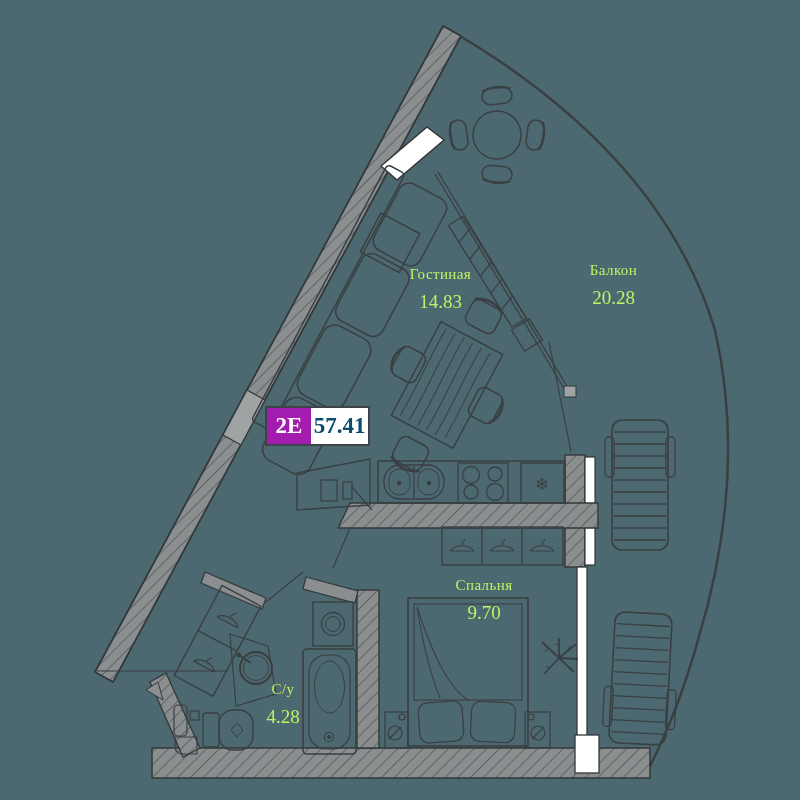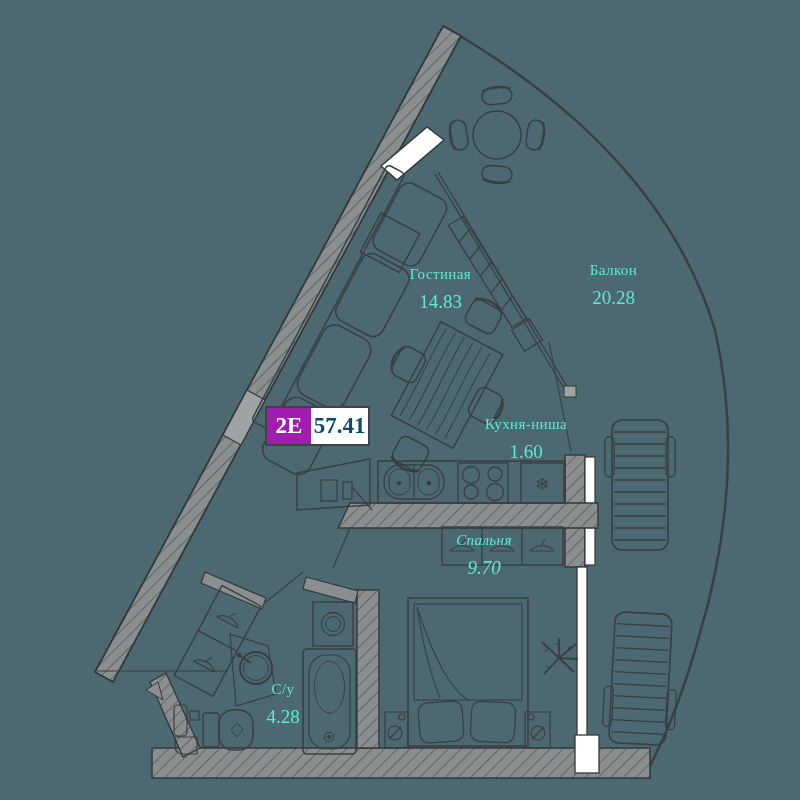--- a/index.html
+++ b/index.html
@@ -1,19 +1,19 @@
 <!DOCTYPE html>
 <html><head>
 <meta charset="utf-8">
 <style>
   html,body{margin:0;padding:0;width:800px;height:800px;overflow:hidden;}
   #plan-canvas{position:relative;width:800px;height:800px;background:#4C6971;
     font-family:"Liberation Serif","DejaVu Serif",serif;}
   svg{position:absolute;left:0;top:0;}
-  .room-label{position:absolute;text-align:center;color:#5eead4;pointer-events:none;}
+  .room-label{position:absolute;text-align:center;color:#bef264;pointer-events:none;}
   .room-name{display:block;font-size:15px;letter-spacing:.4px;}
   .room-area{display:block;font-size:19px;margin-top:8px;}
   #area-badge{position:absolute;left:265px;top:406px;display:flex;border:2px solid #3E4347;}
   .badge-type{width:44px;height:36px;background:#a21caf;color:#FFFFFF;display:flex;
     align-items:center;justify-content:center;font-size:23px;font-weight:bold;}
   .badge-value{width:57px;height:36px;background:#FFFFFF;color:#0c4a6e;display:flex;
     align-items:center;justify-content:center;font-size:23px;font-weight:bold;}
 </style>
 </head>
 <body>
@@ -227,25 +227,21 @@
 </svg>
 
 <div class="room-label" style="left:383px;top:266px;width:115px;">
   <span class="room-name">Гостиная</span>
   <span class="room-area">14.83</span>
 </div>
 <div class="room-label" style="left:566px;top:262px;width:95px;">
   <span class="room-name">Балкон</span>
   <span class="room-area">20.28</span>
 </div>
-<div class="room-label" style="left:470px;top:416px;width:112px;">
-  <span class="room-name">Кухня-ниша</span>
-  <span class="room-area">1.60</span>
-</div>
-<div class="room-label" style="left:434px;top:532px;width:100px;font-style:italic;">
+<div class="room-label" style="left:434px;top:577px;width:100px;">
   <span class="room-name">Спальня</span>
   <span class="room-area">9.70</span>
 </div>
 <div class="room-label" style="left:243px;top:681px;width:80px;">
   <span class="room-name">С/у</span>
   <span class="room-area">4.28</span>
 </div>
 
 <div id="area-badge">
   <div class="badge-type">2E</div>

